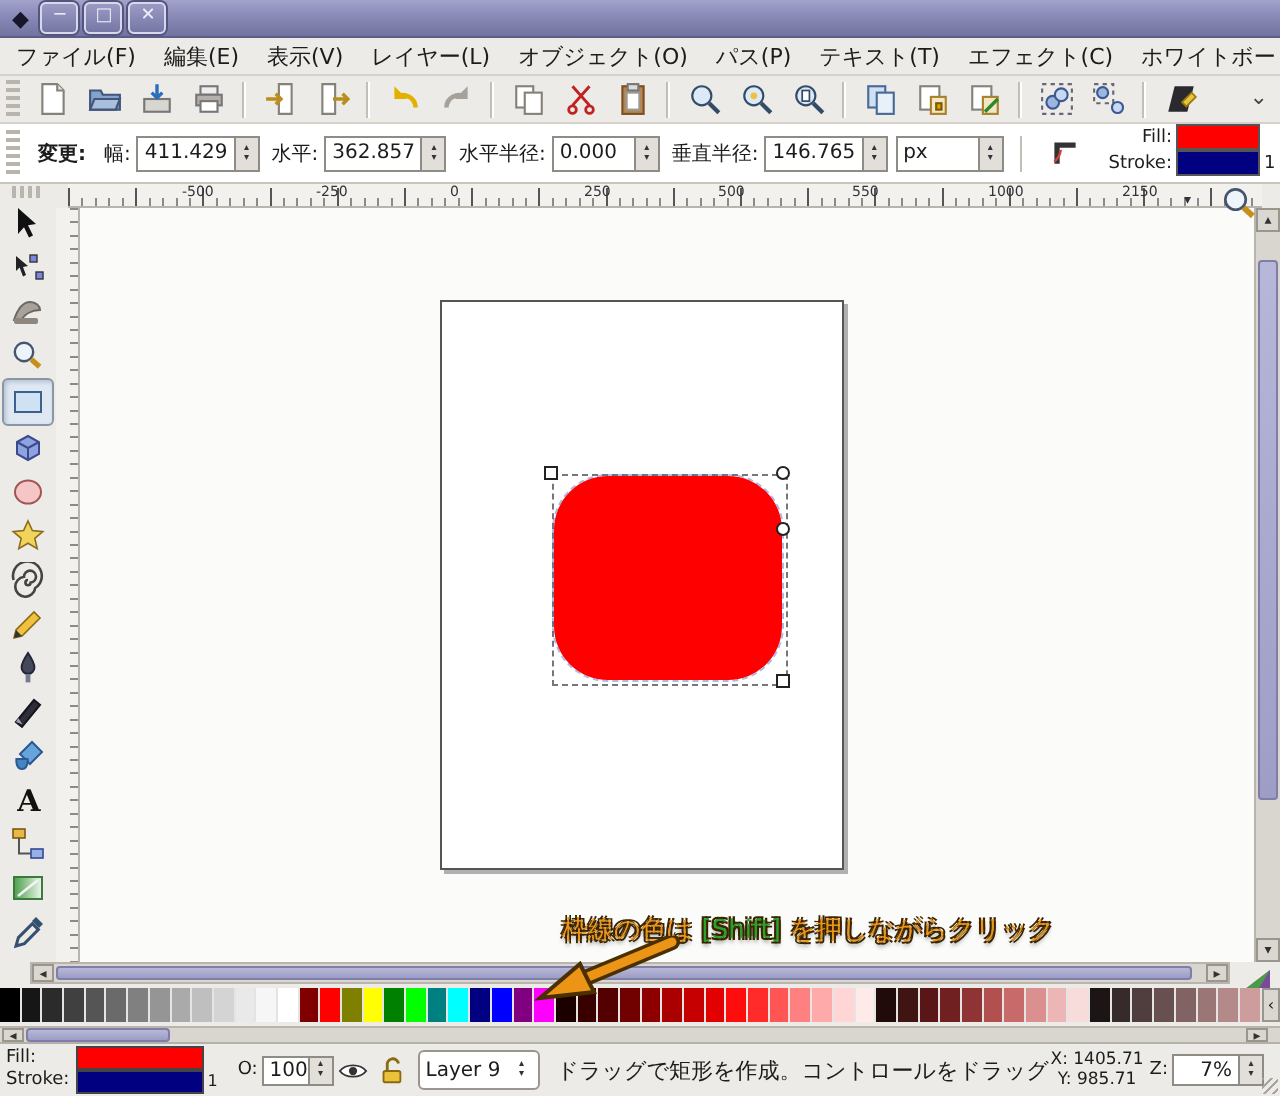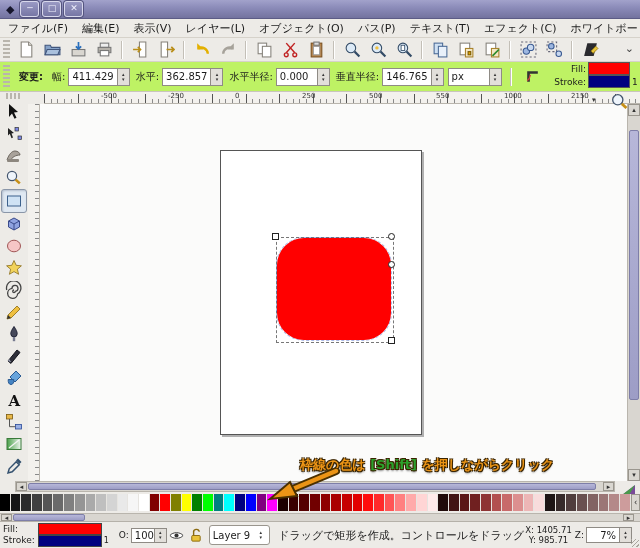--- a/index.html
+++ b/index.html
@@ -24,33 +24,33 @@
     padding-left:8px;font-size:11px;background:#edebe7;border-bottom:1px solid #d6d2ca;box-sizing:border-box;}
   .menu-item{white-space:nowrap;cursor:default;}
   
   #cmdbar{left:0;top:38px;width:640px;height:24px;display:flex;align-items:center;
     background:#edebe7;border-bottom:1px solid #d6d2ca;box-sizing:border-box;}
   .tbtn{width:22px;height:22px;margin:0 2px;display:flex;align-items:center;justify-content:center;border-radius:3px;}
   .tbtn svg{width:17px;height:17px;}
   #cmd-overflow{position:absolute;right:6px;top:42px;font-size:11px;color:#444;}
   
   #optbar{left:0;top:62px;width:640px;height:30px;display:flex;align-items:center;
-    background:#bef264;border-bottom:1px solid #c9c5bd;box-sizing:border-box;font-size:10px;}
+    background:#ffffff;border-bottom:1px solid #c9c5bd;box-sizing:border-box;font-size:10px;}
   .optlbl{margin:0 3px 0 6px;white-space:nowrap;}
   .spin{display:flex;height:18px;}
   .spinval{border:1px solid #8f8b85;background:#fff;min-width:34px;padding:0 3px;display:flex;
     align-items:center;font-size:10px;}
   .updn{width:11px;border:1px solid #8f8b85;border-left:none;background:#e2dfda;display:flex;
     flex-direction:column;align-items:center;justify-content:center;font-size:5px;line-height:5px;color:#333;}
   #style-ind{position:absolute;right:2px;top:62px;width:86px;height:29px;font-size:9px;}
   #style-ind .srow{display:flex;align-items:center;height:13px;}
   #style-ind .slbl{width:34px;text-align:right;margin-right:2px;}
   #style-ind .swatch{width:40px;height:11px;border:1px solid #555;}
   
-  #hruler{left:44px;top:92px;width:597px;height:12px;background:#f3f1ed;border-bottom:1px solid #b9b5ad;
+  #hruler{left:34px;top:92px;width:597px;height:12px;background:#f3f1ed;border-bottom:1px solid #b9b5ad;
     overflow:hidden;box-sizing:border-box;}
   #hruler .minor{position:absolute;bottom:0;left:0;width:100%;height:4px;
     background:repeating-linear-gradient(90deg,#8a8a8a 0 1px,transparent 1px 6.72px);}
   #hruler .major{position:absolute;bottom:0;left:0;width:100%;height:9px;
     background:repeating-linear-gradient(90deg,#555 0 1px,transparent 1px 33.6px);}
   .rlbl{position:absolute;top:0;font-size:7px;color:#333;white-space:nowrap;}
   #ruler-marker{position:absolute;left:592px;top:96px;font-size:7px;color:#333;z-index:5;}
   #vruler{left:28px;top:104px;width:12px;height:377px;background:#f3f1ed;border-right:1px solid #b9b5ad;box-sizing:border-box;}
   #vruler .minor{position:absolute;right:0;top:0;height:100%;width:4px;
     background:repeating-linear-gradient(180deg,#8a8a8a 0 1px,transparent 1px 6.72px);}
@@ -94,21 +94,21 @@
   #layer-box{display:flex;align-items:center;border:1px solid #9a968e;background:#fff;border-radius:3px;
     height:18px;padding:0 3px;margin:0 4px;font-size:10px;}
   #layer-box .updn{border:none;background:transparent;margin-left:5px;}
   #status-msg{flex:1;font-size:11px;white-space:nowrap;overflow:hidden;margin-left:4px;}
   #xy{line-height:10px;font-size:8.5px;text-align:center;margin-right:3px;}
   #zoomwrap{display:flex;align-items:center;margin-right:8px;}
   #zoomwrap .spinval{min-width:26px;justify-content:flex-end;}
   #resize-grip{position:absolute;right:1px;bottom:1px;width:8px;height:8px;
     background:repeating-linear-gradient(135deg,#a9a59d 0 1px,transparent 1px 3px);}
   
-  #anno-text{position:absolute;left:300px;top:456px;font-size:13px;font-weight:bold;white-space:nowrap;z-index:20;
+  #anno-text{position:absolute;left:281px;top:456px;font-size:13px;font-weight:normal;white-space:nowrap;z-index:20;
     text-shadow:-1px -1px 0 #3a2400,1px -1px 0 #3a2400,-1px 1px 0 #3a2400,1px 1px 0 #3a2400,0 2px 2px rgba(0,0,0,.5);}
   #anno-arrow{position:absolute;left:266px;top:468px;width:74px;height:34px;z-index:21;}
   #corner-zoom{left:610px;top:92px;width:20px;height:20px;z-index:6;}
 </style>
 </head>
 <body>
 
 <div id="win">
 
   <div id="titlebar" class="abs">

